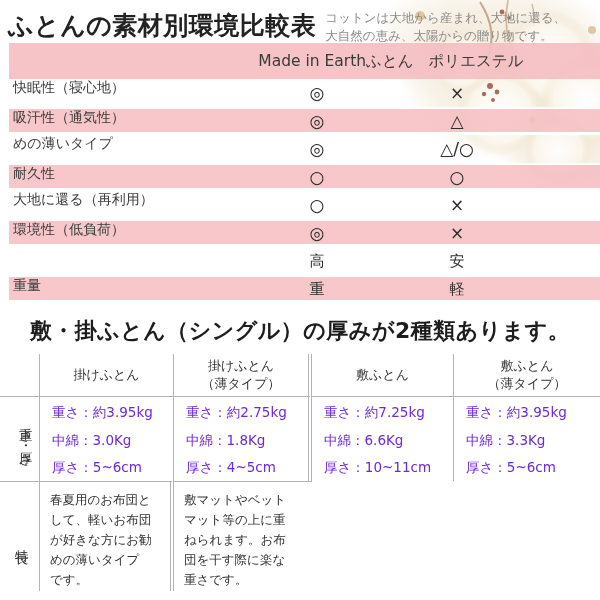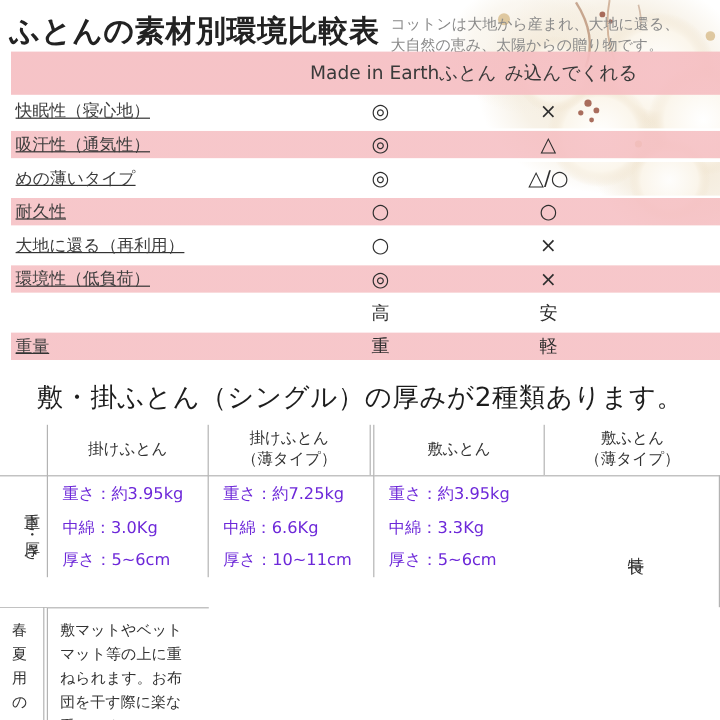--- a/index.html
+++ b/index.html
@@ -15,42 +15,42 @@
     font-family:"DejaVu Sans","Liberation Sans",sans-serif;
     background:#fff;color:var(--text-dark);overflow:hidden;
   }
   .page{position:relative;width:600px;height:600px;background:#fff;overflow:hidden;}
   .flower{position:absolute;top:0;right:0;width:238px;height:188px;z-index:0;}
   .content{position:relative;z-index:1;}
 
   
   .top{display:flex;align-items:flex-start;padding:9px 4px 0 8px;height:43px;}
   .main-title{font-size:25px;font-weight:bold;color:#222;white-space:nowrap;letter-spacing:0.5px;}
-  .subtitle{font-size:12.5px;color:var(--subtitle-gray);line-height:1.42;margin-left:9px;margin-top:2px;white-space:pre-line;}
+  .subtitle{font-size:12.5px;color:var(--subtitle-gray);line-height:1.42;margin-left:9px;margin-top:2px;white-space:pre-line;font-family:Liberation Mono, monospace;}
 
   
   .ctable{margin-top:0;}
   .chead{position:relative;height:36px;background:linear-gradient(90deg,rgba(0,0,0,0) 0 9px,var(--header-pink) 9px);}
   .chead .hc1,.chead .hc2{position:absolute;top:50%;transform:translateY(-50%);text-align:center;font-size:15.5px;color:#3a3a3a;}
   .hc1{left:244px;width:184px;}
   .hc2{left:398px;width:156px;}
-  .crow{position:relative;height:28px;display:flex;align-items:center;text-decoration:underline;}
+  .crow{position:relative;height:28px;display:flex;}
   .crow.pink{
     background:linear-gradient(90deg,rgba(0,0,0,0) 0 9px,var(--pink-band) 9px);
     border-top:2px solid #fff;border-bottom:3px solid #fff;
   }
   .crow .lbl{padding-left:13px;font-size:14px;color:#3d3d3d;white-space:nowrap;}
   .crow .v1,.crow .v2{position:absolute;top:50%;transform:translateY(-50%);width:130px;text-align:center;font-size:17px;color:#2e2e2e;font-weight:normal;}
   .crow.kanji .v1,.crow.kanji .v2{font-size:15px;}
   .v1{left:252px;}
   .v2{left:392px;}
 
   
   .section2{margin-top:13px;}
-  .sec2-title{text-align:center;font-size:22px;font-weight:normal;color:#1d1d1d;letter-spacing:0.5px;}
+  .sec2-title{text-align:center;font-size:22px;font-weight:bold;color:#1d1d1d;letter-spacing:0.5px;}
   .grid{display:grid;grid-template-columns:40px 134px 138px 142px 1fr;margin-top:8px;width:600px;}
   .cell{border-right:1px solid var(--table-border);}
   .cell.dbl{border-right:4px double var(--table-border);}
   .cell.lastcol{border-right:none;}
   .hcell{height:42px;display:flex;align-items:center;justify-content:center;text-align:center;
          font-size:13px;line-height:1.35;color:#333;white-space:pre-line;}
   .scell{height:85px;border-top:1px solid var(--table-border);font-size:13.5px;line-height:2.05;
          padding:2px 0 0 12px;white-space:pre-line;color:#6d28d9;}
   .fcell{height:110px;border-top:1px solid var(--table-border);font-size:12.5px;line-height:1.6;
          padding:8px 6px 0 10px;white-space:pre-line;color:#333;}
@@ -106,21 +106,21 @@
 
     <div class="top">
       <div class="main-title">ふとんの素材別環境比較表</div>
       <div class="subtitle">コットンは大地から産まれ、大地に還る、
 大自然の恵み、太陽からの贈り物です。</div>
     </div>
 
     <div class="ctable">
       <div class="chead">
         <span class="hc1">Made in Earthふとん</span>
-        <span class="hc2">み込んでくれる</span>
+        <span class="hc2">ポリエステル</span>
       </div>
 
       <div class="crow">
         <span class="lbl">快眠性（寝心地）</span>
         <span class="v1">◎</span>
         <span class="v2">×</span>
       </div>
       <div class="crow pink">
         <span class="lbl">吸汗性（通気性）</span>
         <span class="v1">◎</span>
@@ -167,20 +167,23 @@
         <div class="cell dbl hcell">掛けふとん
 （薄タイプ）</div>
         <div class="cell hcell">敷ふとん</div>
         <div class="cell lastcol hcell">敷ふとん
 （薄タイプ）</div>
 
         <div class="cell scell vlabel">重さ・厚さ</div>
         <div class="cell scell">重さ：約3.95kg
 中綿：3.0Kg
 厚さ：5~6cm</div>
+        <div class="cell dbl scell">重さ：約2.75kg
+中綿：1.8Kg
+厚さ：4~5cm</div>
         <div class="cell scell">重さ：約7.25kg
 中綿：6.6Kg
 厚さ：10~11cm</div>
         <div class="cell lastcol scell">重さ：約3.95kg
 中綿：3.3Kg
 厚さ：5~6cm</div>
 
         <div class="cell fcell vlabel">特長</div>
         <div class="cell dbl fcell">春夏用のお布団と
 して、軽いお布団

